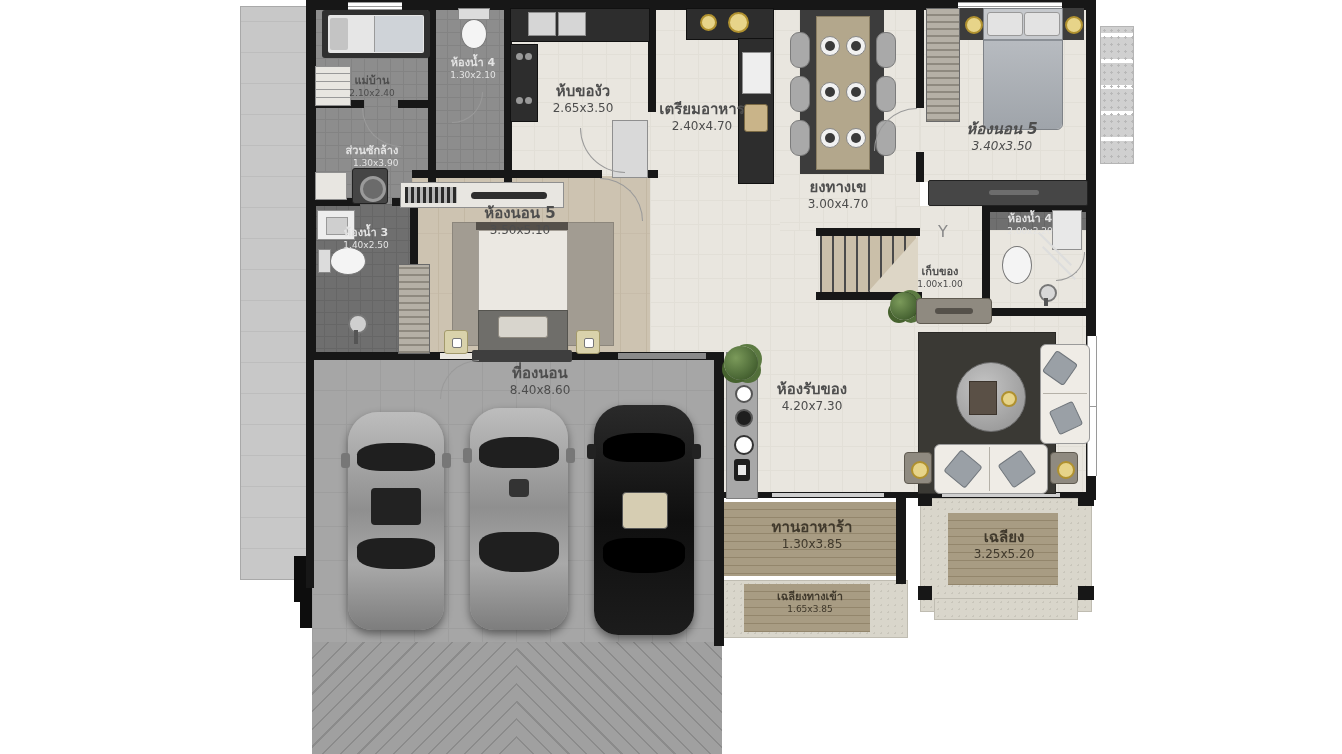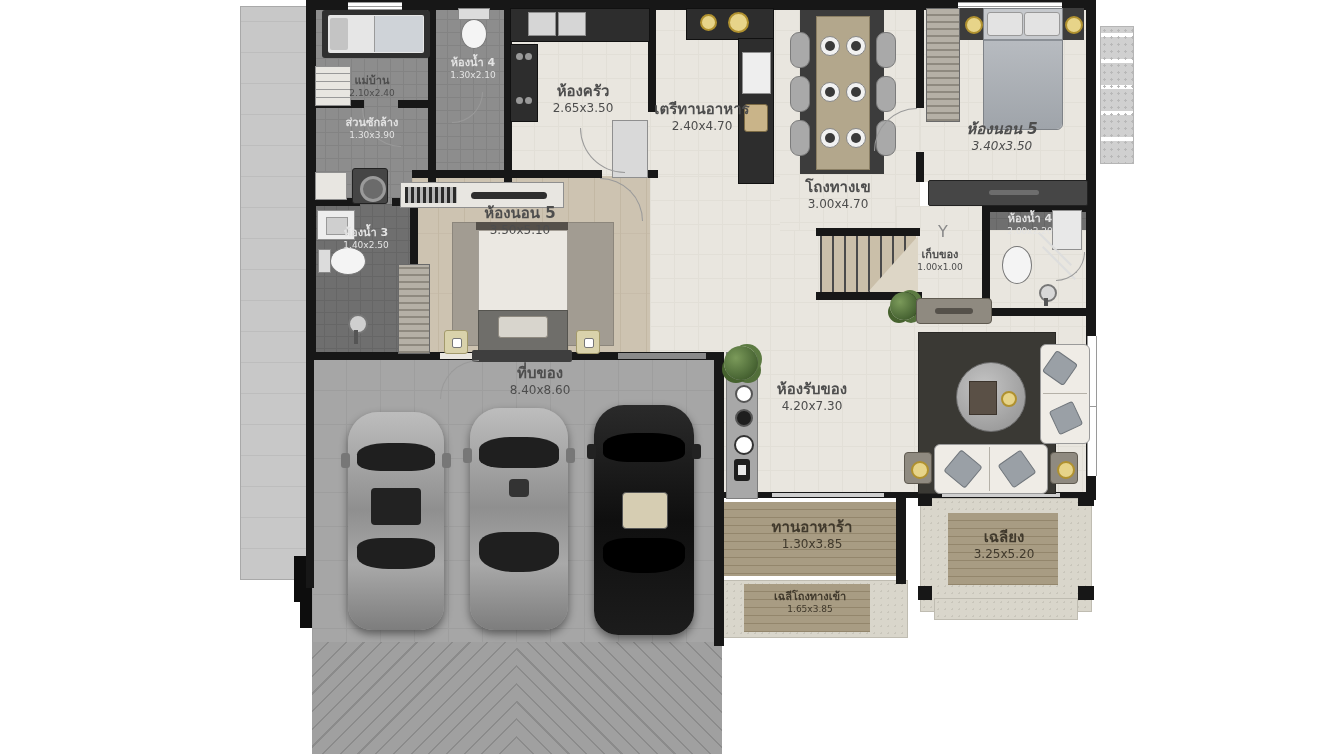--- a/index.html
+++ b/index.html
@@ -329,69 +329,69 @@
 
   <div class="label small" style="left:372px;top:74px;">
     <div class="rn">แม่บ้าน</div>
       <div class="rd">2.10x2.40</div>
     </div>
   <div class="label small light" style="left:473px;top:56px;">
     <div class="rn">ห้องน้ำ 4</div>
       <div class="rd">1.30x2.10</div>
     </div>
   <div class="label" style="left:583px;top:82px;">
-    <div class="rn">ห้องครัว</div>
+    <div class="rn">ห้บของัว</div>
       <div class="rd">2.65x3.50</div>
     </div>
   <div class="label" style="left:702px;top:100px;">
-    <div class="rn">เตรีทานอาหาร</div>
+    <div class="rn">เตรียมอาหาร</div>
       <div class="rd">2.40x4.70</div>
     </div>
   <div class="label" style="left:838px;top:178px;">
-    <div class="rn">โถงทางเข</div>
+    <div class="rn">ยงทางเข</div>
       <div class="rd">3.00x4.70</div>
     </div>
   <div class="label" style="left:1002px;top:120px;font-style:italic;">
     <div class="rn">ห้องนอน 5</div>
       <div class="rd">3.40x3.50</div>
     </div>
-  <div class="label small light" style="left:372px;top:116px;">
+  <div class="label small light" style="left:372px;top:144px;text-align:right;">
     <div class="rn">ส่วนซักล้าง</div>
       <div class="rd">1.30x3.90</div>
     </div>
   <div class="label small light" style="left:366px;top:226px;">
     <div class="rn">ห้องน้ำ 3</div>
       <div class="rd">1.40x2.50</div>
     </div>
   <div class="label" style="left:520px;top:204px;">
     <div class="rn">ห้องนอน 5</div>
       <div class="rd">3.50x5.10</div>
     </div>
   <div class="label small light" style="left:1030px;top:212px;">
     <div class="rn">ห้องน้ำ 4</div>
       <div class="rd">2.00x2.20</div>
     </div>
-  <div class="label small" style="left:940px;top:248px;">
+  <div class="label small" style="left:940px;top:265px;">
     <div class="rn">เก็บของ</div>
       <div class="rd">1.00x1.00</div>
     </div>
   <div class="label" style="left:540px;top:364px;">
-    <div class="rn">ที่บของ</div>
+    <div class="rn">ที่องนอน</div>
       <div class="rd">8.40x8.60</div>
     </div>
   <div class="label" style="left:812px;top:380px;">
     <div class="rn">ห้องรับของ</div>
       <div class="rd">4.20x7.30</div>
     </div>
   <div class="label wooddark" style="left:812px;top:518px;">
     <div class="rn">ทานอาหาร้า</div>
       <div class="rd">1.30x3.85</div>
     </div>
   <div class="label wooddark" style="left:1004px;top:528px;">
     <div class="rn">เฉลียง</div>
       <div class="rd">3.25x5.20</div>
     </div>
   <div class="label small wooddark" style="left:810px;top:590px;">
-    <div class="rn">เฉลีโถงทางเข้า</div>
+    <div class="rn">เฉลียงทางเข้า</div>
       <div class="rd">1.65x3.85</div>
     </div>
 
 </div>
 
 </body></html>

